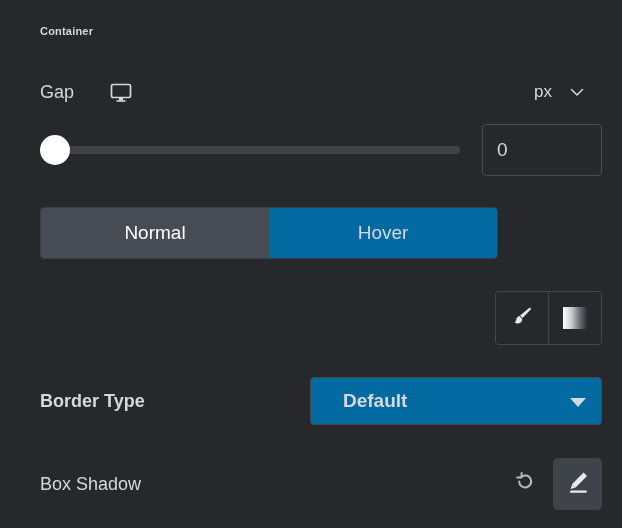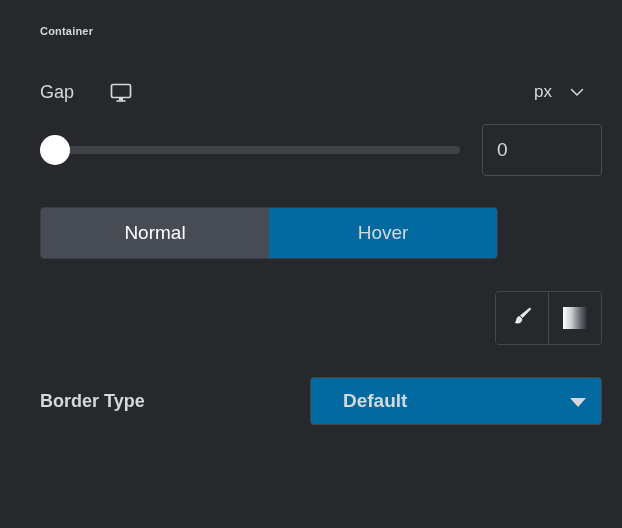--- a/index.html
+++ b/index.html
@@ -329,14 +329,36 @@
     <span class="row-control">
       <span class="select-wrap">
         <span class="select-box">
           <span>Default</span>
         </span>
         <span class="select-caret"></span>
       </span>
     </span>
   </div>
 
+  <div class="row" id="row-box-shadow">
+    <span class="row-label">Box Shadow</span>
+    <span class="row-control">
+      <span class="icon-btn">
+        <span>
+          <svg width="26" height="26" viewBox="0 0 26 26" aria-hidden="true">
+            <path d="M7.2 12.6 A6 6 0 1 0 9.6 7.6" fill="none" stroke="#b6babf" stroke-width="2" stroke-linecap="round"></path>
+            <path d="M9.6 4.0 L9.6 8.4 L5.2 8.4" fill="none" stroke="#b6babf" stroke-width="2" stroke-linecap="round" stroke-linejoin="round"></path>
+          </svg>
+        </span>
+      </span>
+      <span class="edit-btn">
+        <span>
+          <svg width="28" height="28" viewBox="0 0 28 28" aria-hidden="true">
+            <path d="M19.6 4.6 L23.0 8.0 L11.6 19.4 L8.2 16.0 Z" fill="#e9ebed"></path>
+            <path d="M8.2 16.0 L11.6 19.4 L6.6 20.9 Z" fill="#e9ebed"></path>
+            <rect x="6.2" y="22.6" width="16.4" height="2.2" rx="0.6" fill="#e9ebed"></rect>
+          </svg>
+        </span>
+      </span>
+    </span>
+  </div>
 
 </div>
 
 </body></html>

